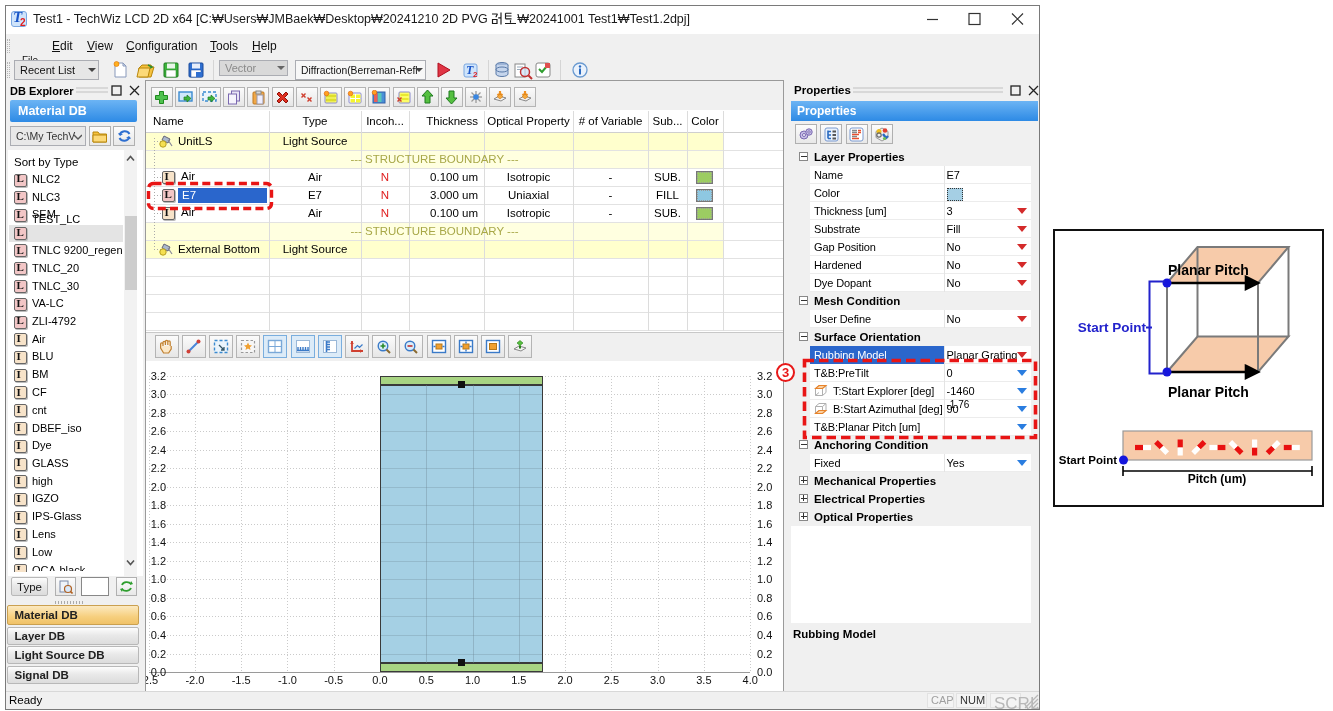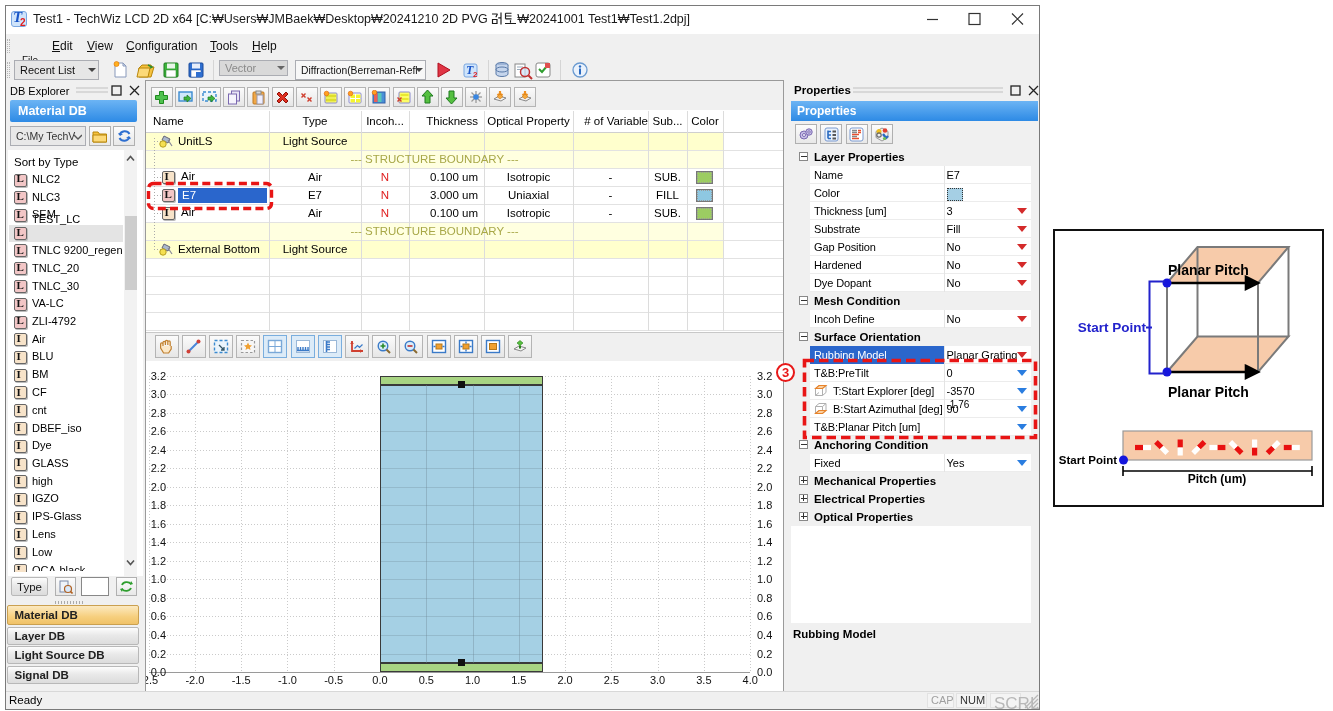--- a/index.html
+++ b/index.html
@@ -84,21 +84,21 @@
       <path d="M46 9 l3 3 5 -6" fill="none" stroke="#2e9e2e" stroke-width="2"></path>
       <rect x="52" y="3" width="5" height="5" fill="#e05050"></rect>
 </g>
   </svg>
 <div class="a sep" style="left:560px;top:60px;height:20px"></div>
 <svg class="a" style="left:571px;top:61px" width="18" height="18" viewBox="0 0 18 18">
 <circle cx="9" cy="9" r="7" fill="#eaf2fc" stroke="#6a9ad0" stroke-width="1.3"></circle>
     <circle cx="9" cy="5.5" r="1.2" fill="#2a6ac0"></circle>
     <rect x="8" y="7.5" width="2" height="6" fill="#2a6ac0"></rect>
   </svg>
-<div class="a" style="left:10px;top:85px;font-weight:normal;font-size:11px;color:#000">DB Explorer</div>
+<div class="a" style="left:10px;top:85px;font-weight:bold;font-size:11px;color:#000">DB Explorer</div>
 <div class="a" style="left:76px;top:87px;width:32px;height:7px;background:repeating-linear-gradient(#d8d8d8 0 2px,#efefef 2px 4px)"></div>
 <svg class="a" style="left:111px;top:85px" width="30" height="12" viewBox="0 0 30 12">
     <g stroke="#222" fill="none" stroke-width="1.3">
       <rect x="1" y="1" width="9" height="9"></rect>
       <path d="M19 1 l9 9 M28 1 l-9 9"></path>
     </g>
   </svg>
 <div class="a" style="left:10px;top:100px;width:127px;height:22px;border-radius:2px;background:linear-gradient(#6cb4f4,#2d8ae5);display:flex;align-items:center">
     <span style="margin-left:8px;font-weight:bold;font-size:12.5px;color:#fff">Material DB</span>
   </div>
@@ -362,21 +362,21 @@
 <div class="a" style="left:484px;top:111px;width:1px;height:220px;background:#dcdcdc"></div>
 <div class="a" style="left:573px;top:111px;width:1px;height:220px;background:#dcdcdc"></div>
 <div class="a" style="left:648px;top:111px;width:1px;height:220px;background:#dcdcdc"></div>
 <div class="a" style="left:687px;top:111px;width:1px;height:220px;background:#dcdcdc"></div>
 <div class="a" style="left:723px;top:111px;width:1px;height:220px;background:#dcdcdc"></div>
 <div class="a" style="left:153px;top:115px;font-size:11.5px;color:#000">Name</div>
 <div class="a" style="left:269px;top:115px;width:92px;text-align:center;font-size:11.5px;color:#000">Type</div>
 <div class="a" style="left:361px;top:115px;width:48px;text-align:center;font-size:11.5px;color:#000">Incoh...</div>
 <div class="a" style="left:409px;top:115px;width:69px;text-align:right;font-size:11.5px;color:#000">Thickness</div>
 <div class="a" style="left:484px;top:115px;width:89px;text-align:center;font-size:11.5px;color:#000">Optical Property</div>
-<div class="a" style="left:573px;top:115px;width:75px;text-align:right;font-size:11.5px;color:#000"># of Variable</div>
+<div class="a" style="left:573px;top:115px;width:75px;text-align:center;font-size:11.5px;color:#000"># of Variable</div>
 <div class="a" style="left:648px;top:115px;width:39px;text-align:center;font-size:11.5px;color:#000">Sub...</div>
 <div class="a" style="left:687px;top:115px;width:36px;text-align:center;font-size:11.5px;color:#000">Color</div>
 <div class="a" style="left:154px;top:138px;width:1px;height:112px;background-image:repeating-linear-gradient(to bottom,#aaa 0 1px,transparent 1px 3px)"></div>
 <div class="a" style="left:154px;top:141px;width:7px;height:1px;background-image:repeating-linear-gradient(to right,#aaa 0 1px,transparent 1px 3px)"></div>
 <div class="a" style="left:154px;top:177px;width:7px;height:1px;background-image:repeating-linear-gradient(to right,#aaa 0 1px,transparent 1px 3px)"></div>
 <div class="a" style="left:154px;top:195px;width:7px;height:1px;background-image:repeating-linear-gradient(to right,#aaa 0 1px,transparent 1px 3px)"></div>
 <div class="a" style="left:154px;top:213px;width:7px;height:1px;background-image:repeating-linear-gradient(to right,#aaa 0 1px,transparent 1px 3px)"></div>
 <div class="a" style="left:154px;top:249px;width:7px;height:1px;background-image:repeating-linear-gradient(to right,#aaa 0 1px,transparent 1px 3px)"></div>
 <svg class="a" style="left:159px;top:135px" width="14" height="13" viewBox="0 0 14 13">
     <path d="M5 1 l6 3 -2 4 -6-3 z" fill="#aab8cc" stroke="#667"></path>
@@ -710,21 +710,21 @@
 <div class="a" style="left:814px;top:277.0px;font-size:11px;letter-spacing:-0.1px;color:#000;white-space:nowrap">Dye Dopant</div>
 <div class="a" style="left:943.5px;top:273.5px;width:1px;height:18px;background:#e4e4e4"></div>
 <div class="a" style="left:946.5px;top:277.0px;font-size:11px;color:#000">No</div>
 <div class="a" style="left:1017px;top:279.5px;width:0;height:0;border:5px solid transparent;border-bottom:none;border-top:6px solid #d42a2a"></div>
 <div class="a cat" style="left:791px;top:291.5px;width:240px;height:18px">
     <span style="margin-left:23px">Mesh Condition</span>
   </div>
 <div class="a" style="left:799px;top:296.0px;width:9px;height:9px;background:#fff;border:1px solid #888"></div>
 <div class="a" style="left:800.5px;top:299.7px;width:6px;height:1.4px;background:#333"></div>
 <div class="a" style="left:810px;top:309.5px;width:221px;height:18px;background:#fff;border-bottom:1px solid #ececec"></div>
-<div class="a" style="left:814px;top:313.0px;font-size:11px;letter-spacing:-0.1px;color:#000;white-space:nowrap">Incoh Define</div>
+<div class="a" style="left:814px;top:313.0px;font-size:11px;letter-spacing:-0.1px;color:#000;white-space:nowrap">User Define</div>
 <div class="a" style="left:943.5px;top:309.5px;width:1px;height:18px;background:#e4e4e4"></div>
 <div class="a" style="left:946.5px;top:313.0px;font-size:11px;color:#000">No</div>
 <div class="a" style="left:1017px;top:315.5px;width:0;height:0;border:5px solid transparent;border-bottom:none;border-top:6px solid #d42a2a"></div>
 <div class="a cat" style="left:791px;top:327.5px;width:240px;height:18px">
     <span style="margin-left:23px">Surface Orientation</span>
   </div>
 <div class="a" style="left:799px;top:332.0px;width:9px;height:9px;background:#fff;border:1px solid #888"></div>
 <div class="a" style="left:800.5px;top:335.7px;width:6px;height:1.4px;background:#333"></div>
 <div class="a" style="left:810px;top:345.5px;width:221px;height:18px;background:#fff;border-bottom:1px solid #ececec"></div>
 <div class="a" style="left:810px;top:345.5px;width:134px;height:18px;background:#2a66cc"></div>
@@ -733,21 +733,21 @@
 <div class="a" style="left:946.5px;top:349.0px;font-size:11px;color:#000">Planar Grating</div>
 <div class="a" style="left:1017px;top:351.5px;width:0;height:0;border:5px solid transparent;border-bottom:none;border-top:6px solid #d42a2a"></div>
 <div class="a" style="left:810px;top:363.5px;width:221px;height:18px;background:#fff;border-bottom:1px solid #ececec"></div>
 <div class="a" style="left:814px;top:367.0px;font-size:11px;letter-spacing:-0.1px;color:#000;white-space:nowrap">T&amp;B:PreTilt</div>
 <div class="a" style="left:943.5px;top:363.5px;width:1px;height:18px;background:#e4e4e4"></div>
 <div class="a" style="left:946.5px;top:367.0px;font-size:11px;color:#000">0</div>
 <div class="a" style="left:1017px;top:369.5px;width:0;height:0;border:5px solid transparent;border-bottom:none;border-top:6px solid #2a7de0"></div>
 <div class="a" style="left:810px;top:381.5px;width:221px;height:18px;background:#fff;border-bottom:1px solid #ececec"></div>
 <div class="a" style="left:833px;top:385.0px;font-size:11px;letter-spacing:-0.1px;color:#000;white-space:nowrap">T:Start Explorer [deg]</div>
 <div class="a" style="left:943.5px;top:381.5px;width:1px;height:18px;background:#e4e4e4"></div>
-<div class="a" style="left:946.5px;top:385.0px;font-size:11px;color:#000">-3570</div>
+<div class="a" style="left:946.5px;top:385.0px;font-size:11px;color:#000">-1460</div>
 <div class="a" style="left:1017px;top:387.5px;width:0;height:0;border:5px solid transparent;border-bottom:none;border-top:6px solid #2a7de0"></div>
 <svg class="a" style="left:814px;top:384px" width="14" height="13" viewBox="0 0 14 13">
 <g fill="none" stroke="#b0b0b0" stroke-width="1">
 <path d="M1.5 4.5 H8.5 V11.5 H1.5 z"></path>
       <path d="M8.5 4.5 L12 1.5 V8.5 L8.5 11.5"></path>
       <path d="M1.5 4.5 L5 1.5 H12 M1.5 11.5 L5 8.5"></path>
     </g>
 <path d="M1.5 4.5 L5 1.5 H12 L8.5 4.5 z" fill="#fad0a0" stroke="#e8832a" stroke-width="1.1"></path>
   </svg>
 <div class="a" style="left:810px;top:399.5px;width:221px;height:18px;background:#fff;border-bottom:1px solid #ececec"></div>

